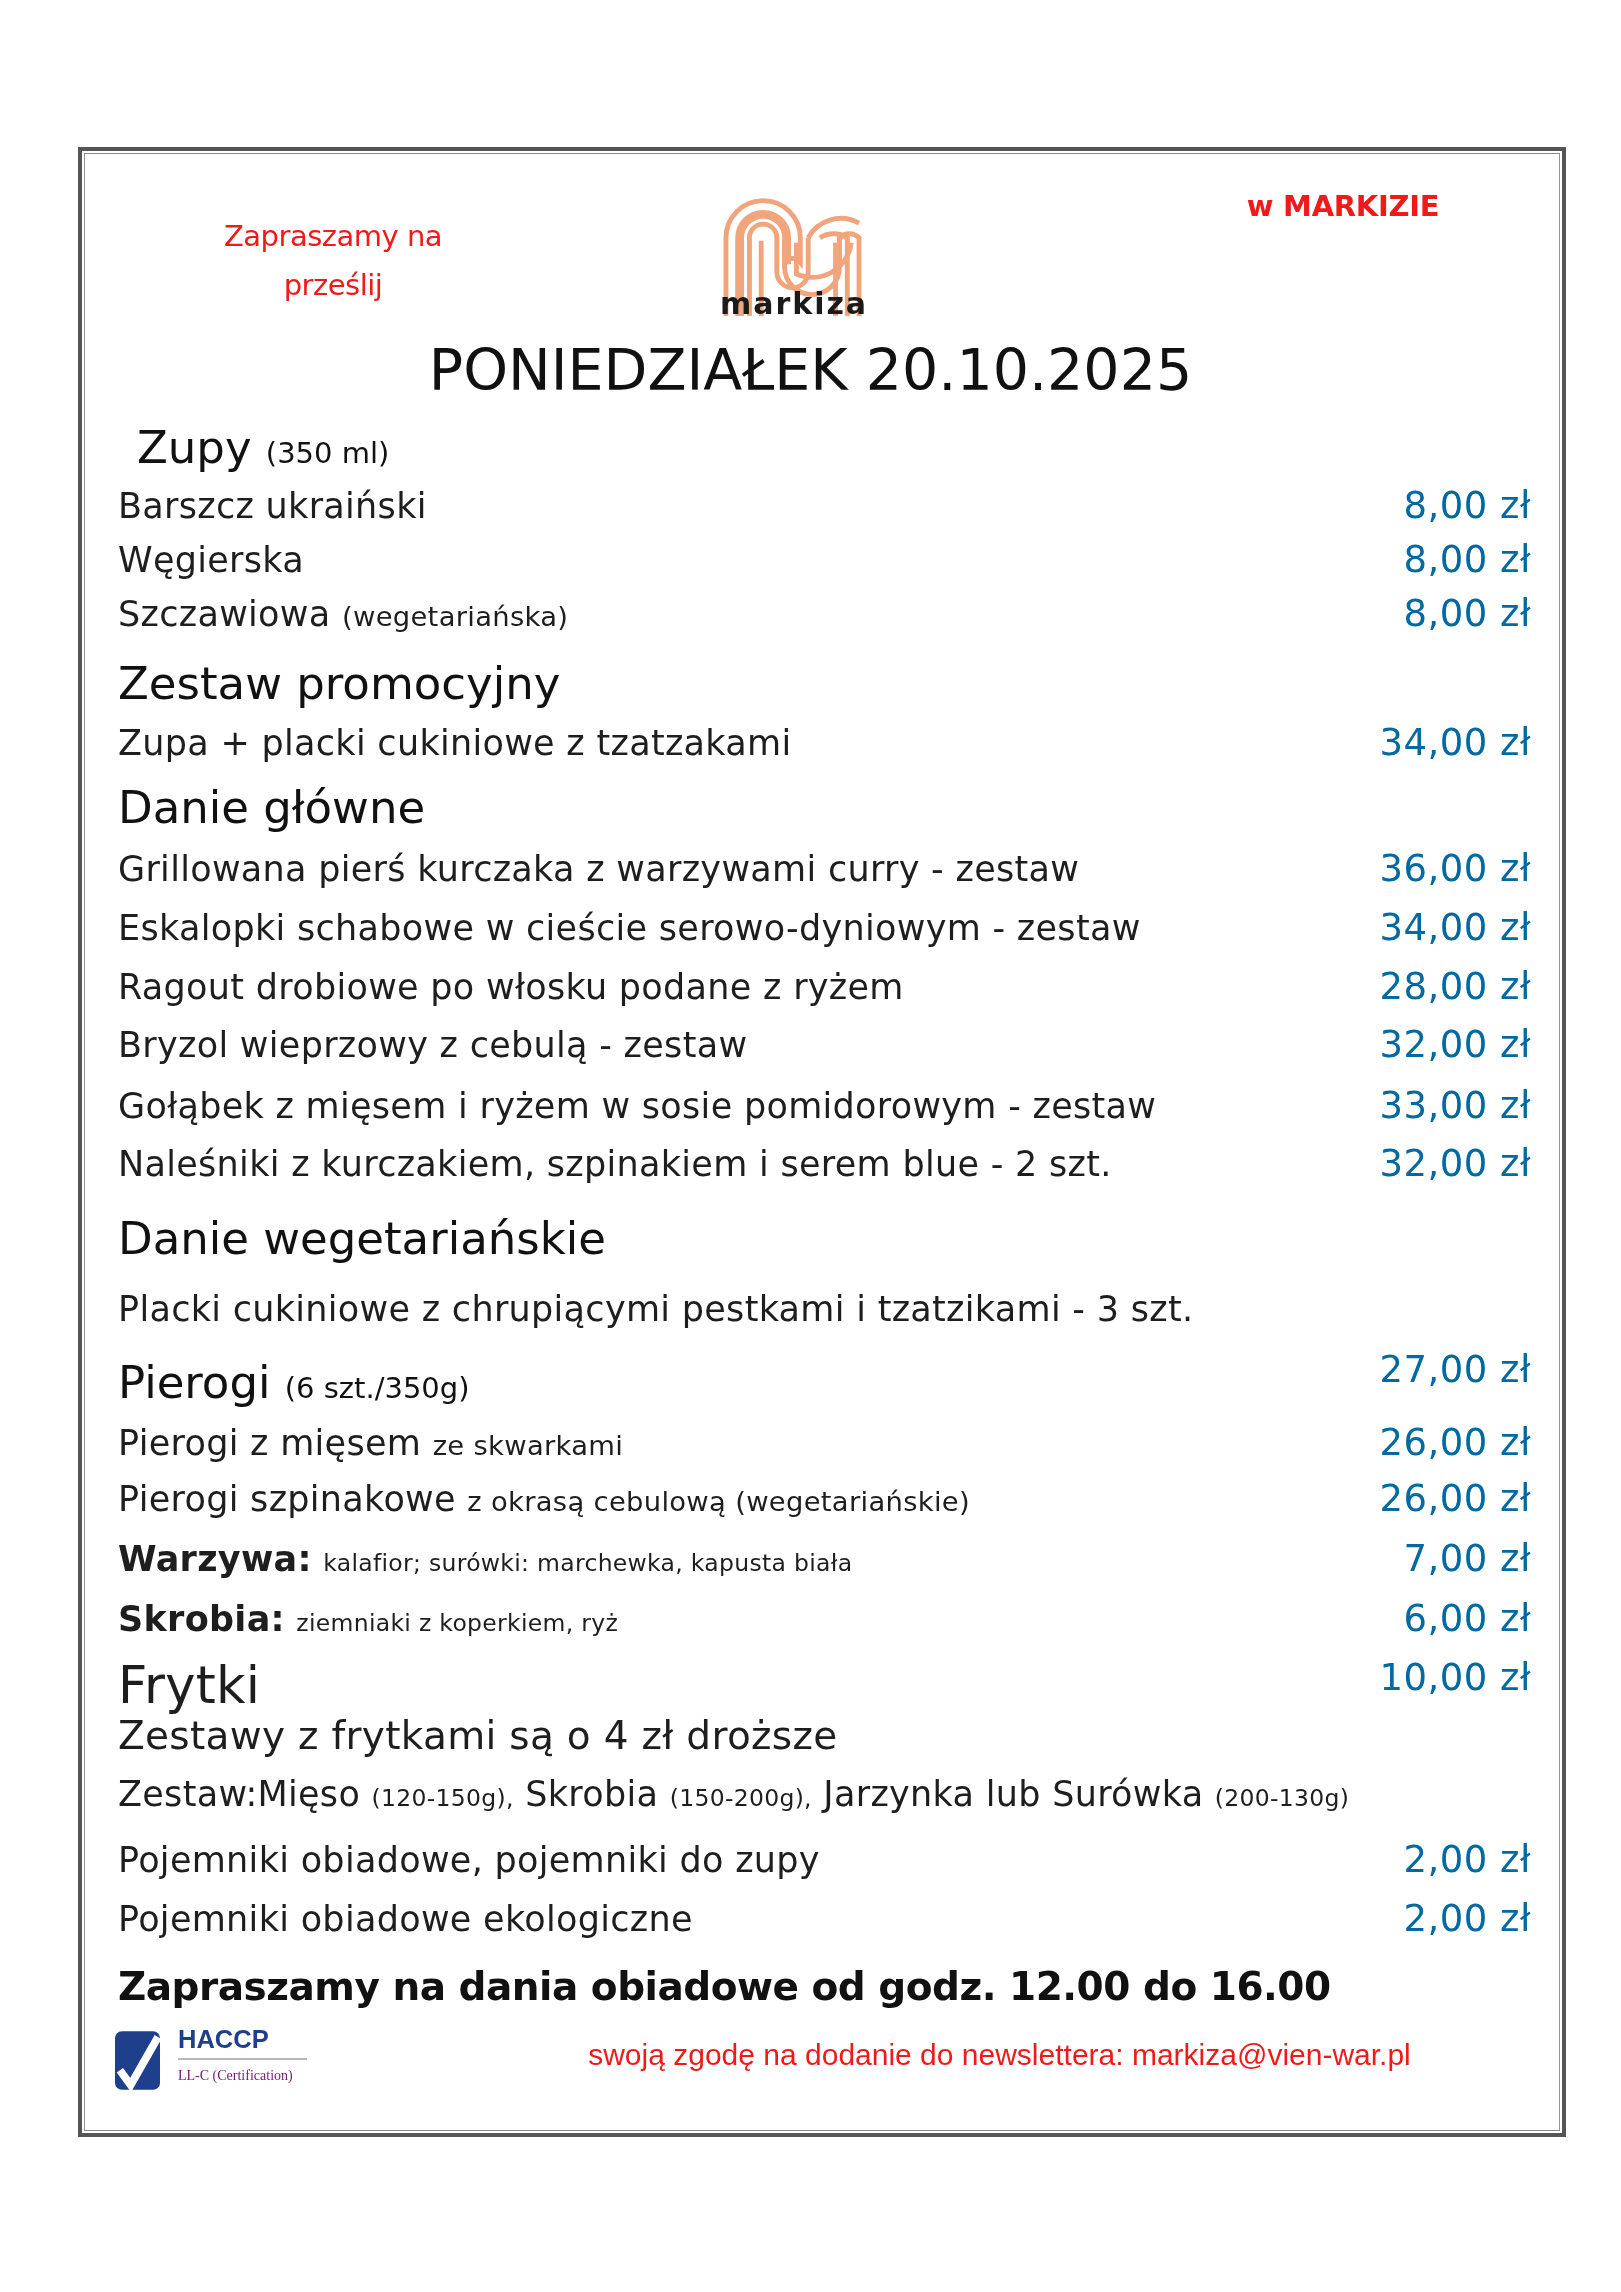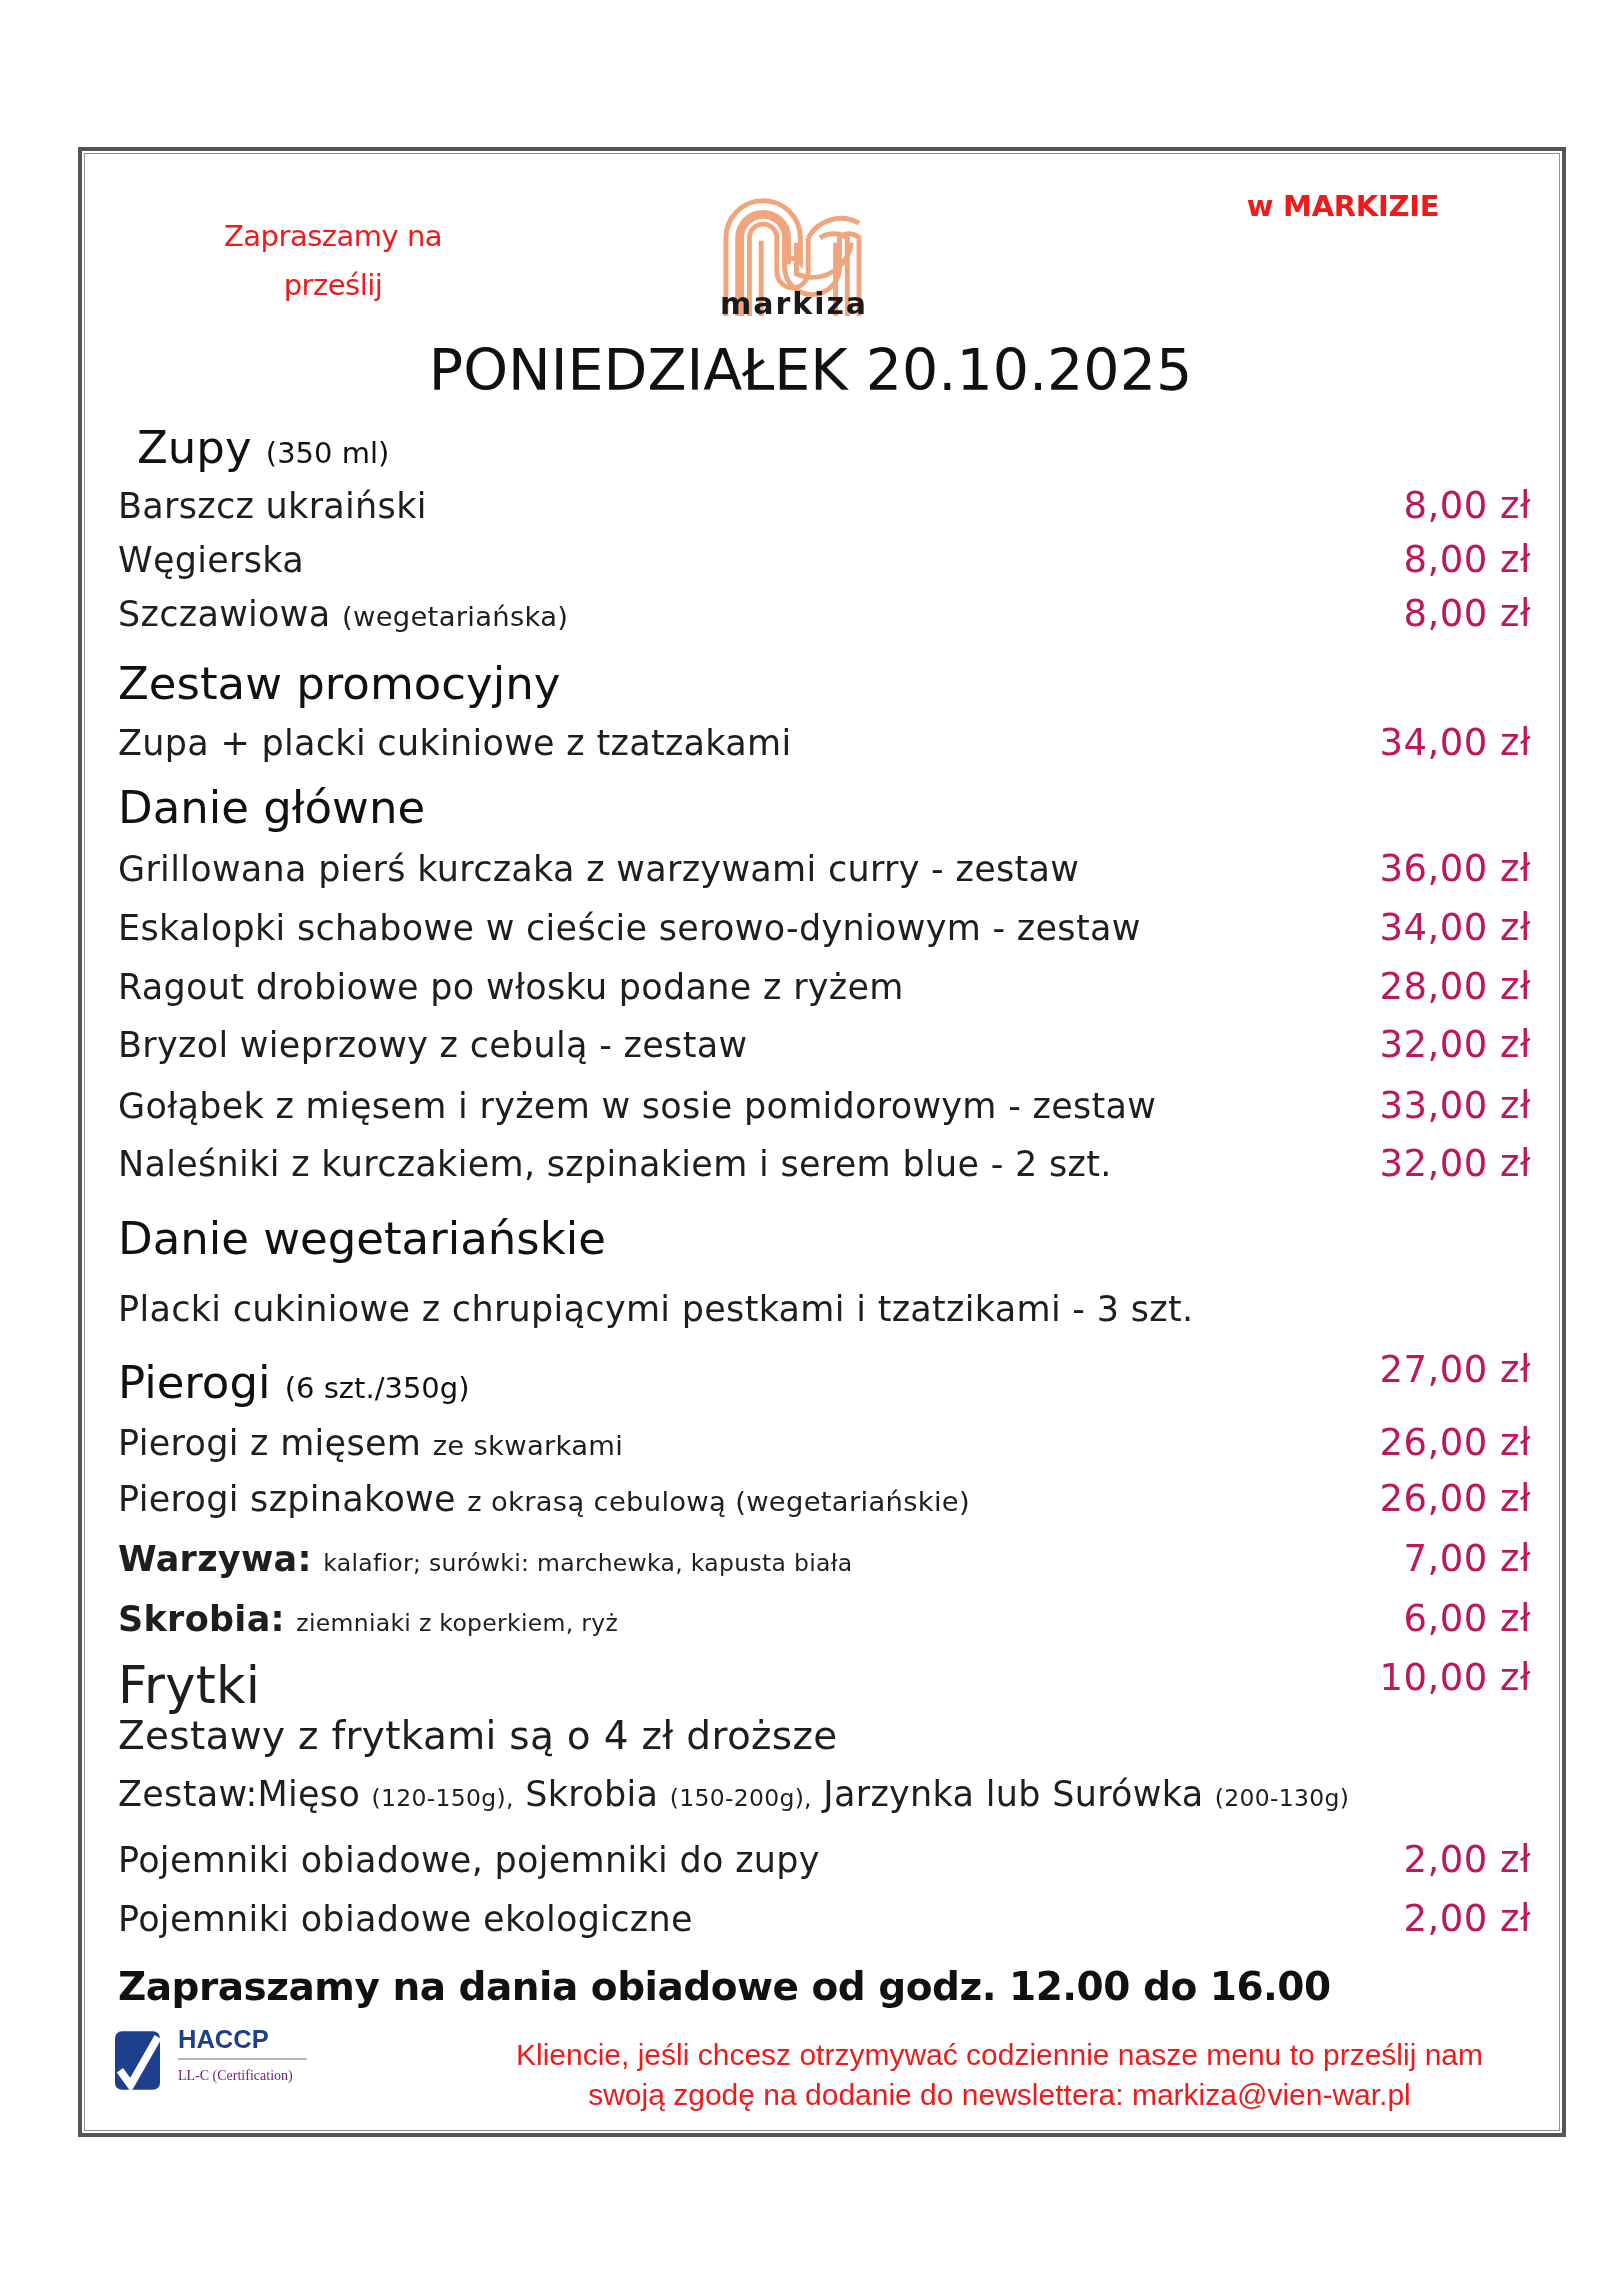--- a/index.html
+++ b/index.html
@@ -33,21 +33,21 @@
   }
   .section {
     font-size: 45px; left: 118px; color: #111;
   }
   .section .note { font-size: 29px; }
   .row-label { left: 118px; font-size: 35px; color: #1e1e1e; letter-spacing: 0.3px; }
   .row-label .small { font-size: 27.4px; }
   .row-label .tiny { font-size: 23.5px; }
   .row-label b { font-weight: bold; }
   .price {
-    right: 90px; font-size: 37px; text-align: right; color: #be185d; letter-spacing: 0.5px;
+    right: 90px; font-size: 37px; text-align: right; color: #0369a1; letter-spacing: 0.5px;
   }
   .bold-line { left: 118px; font-size: 39px; font-weight: bold; color: #111; letter-spacing: -0.5px; }
   .haccp-box { left: 115px; top: 2031px; width: 45px; height: 59px; }
   .haccp-text {
     left: 178px; top: 2025px; font-size: 25.5px; font-weight: bold; color: #1d3f8c;
     font-family: "Liberation Sans", sans-serif;
   }
   .haccp-rule { left: 178px; top: 2058px; width: 129px; height: 2px; background: #b8b8b8; }
   .haccp-sub {
     left: 178px; top: 2068px; font-size: 14px; color: #701a75;
@@ -157,16 +157,15 @@
 
 <svg class="abs haccp-box" viewBox="0 0 46 60">
   <rect x="0" y="0" width="46" height="60" rx="7" fill="#1d3f8c"></rect>
   <path d="M5 40 L16 55 L44 6" fill="none" stroke="#ffffff" stroke-width="8" stroke-linejoin="miter"></path>
 </svg>
 <div class="abs haccp-text">HACCP</div>
 <div class="abs haccp-rule"></div>
 <div class="abs haccp-sub">LL-C (Certification)</div>
 
 <div class="abs red newsletter">
-  <div>Kliencie, jeśli chcesz otrzymywać codziennie nasze menu to prześlij nam</div>
   <div>swoją zgodę na dodanie do newslettera: markiza@vien-war.pl</div>
 </div>
 
 
 </body></html>

